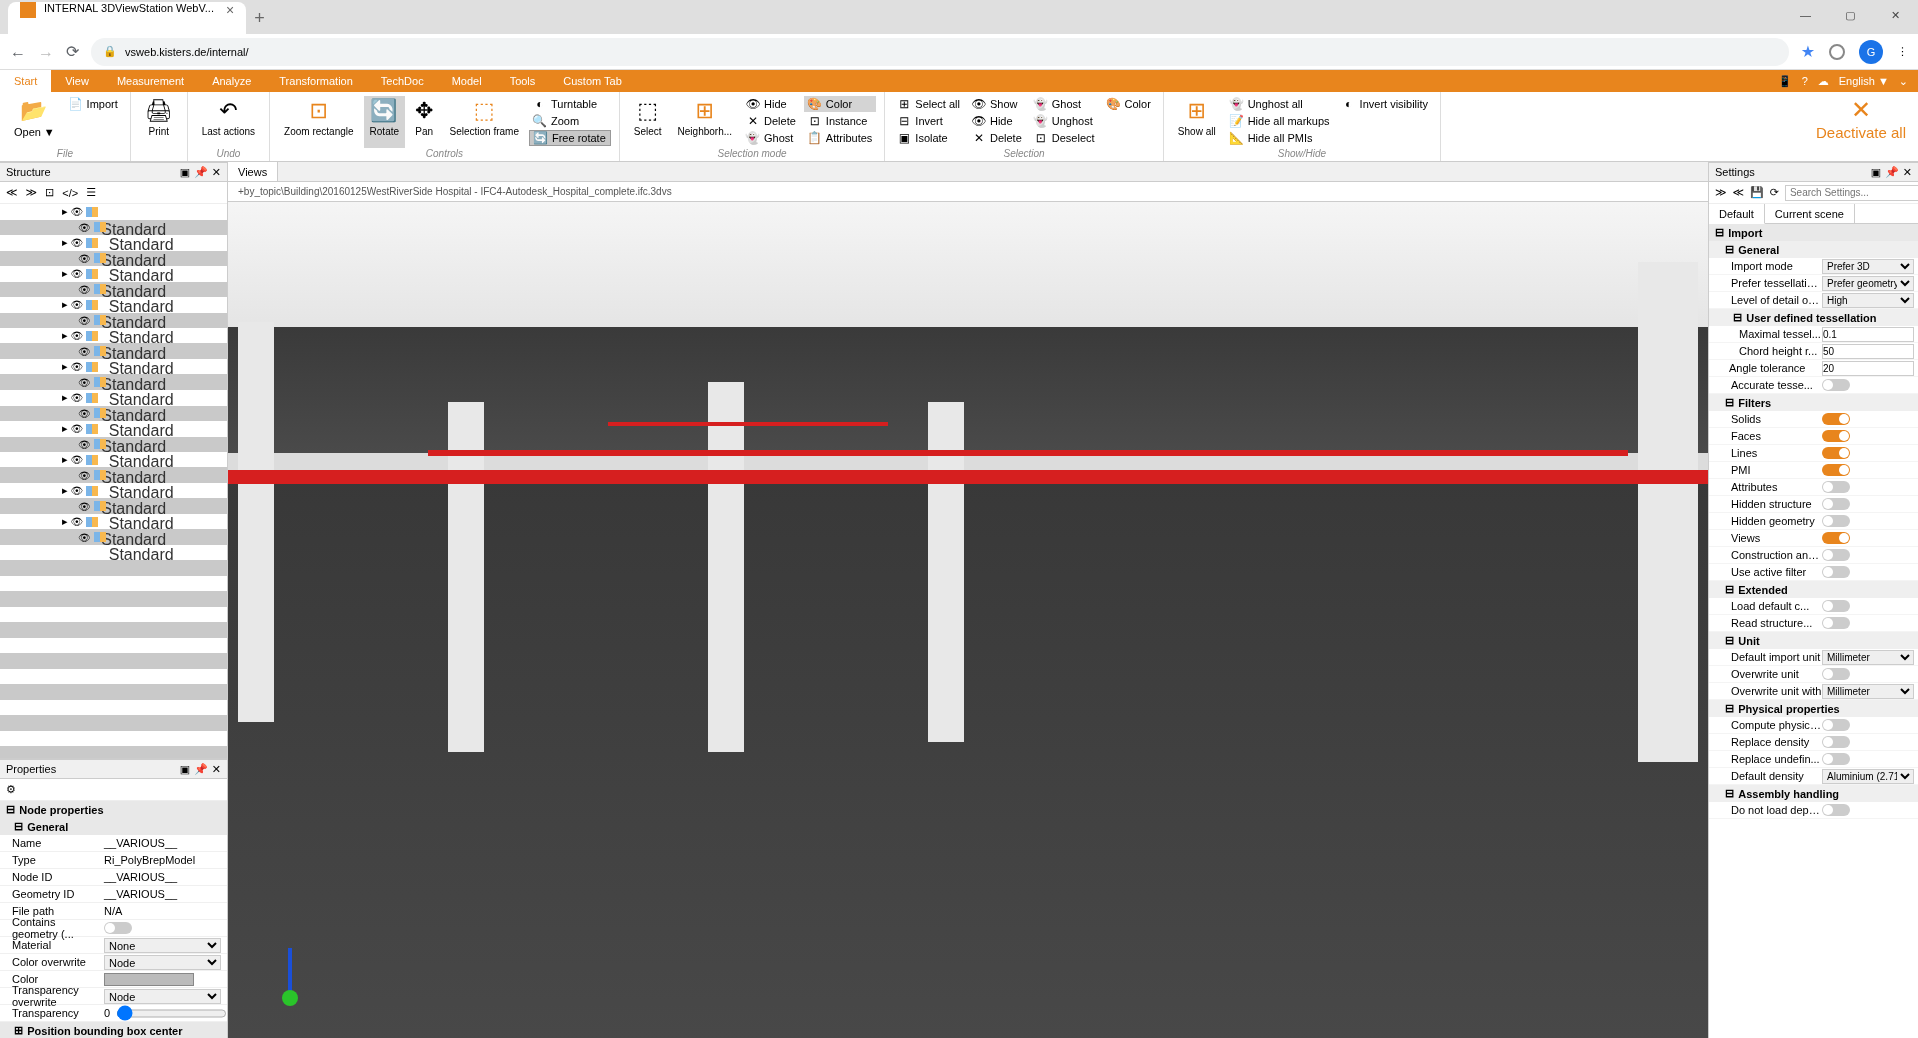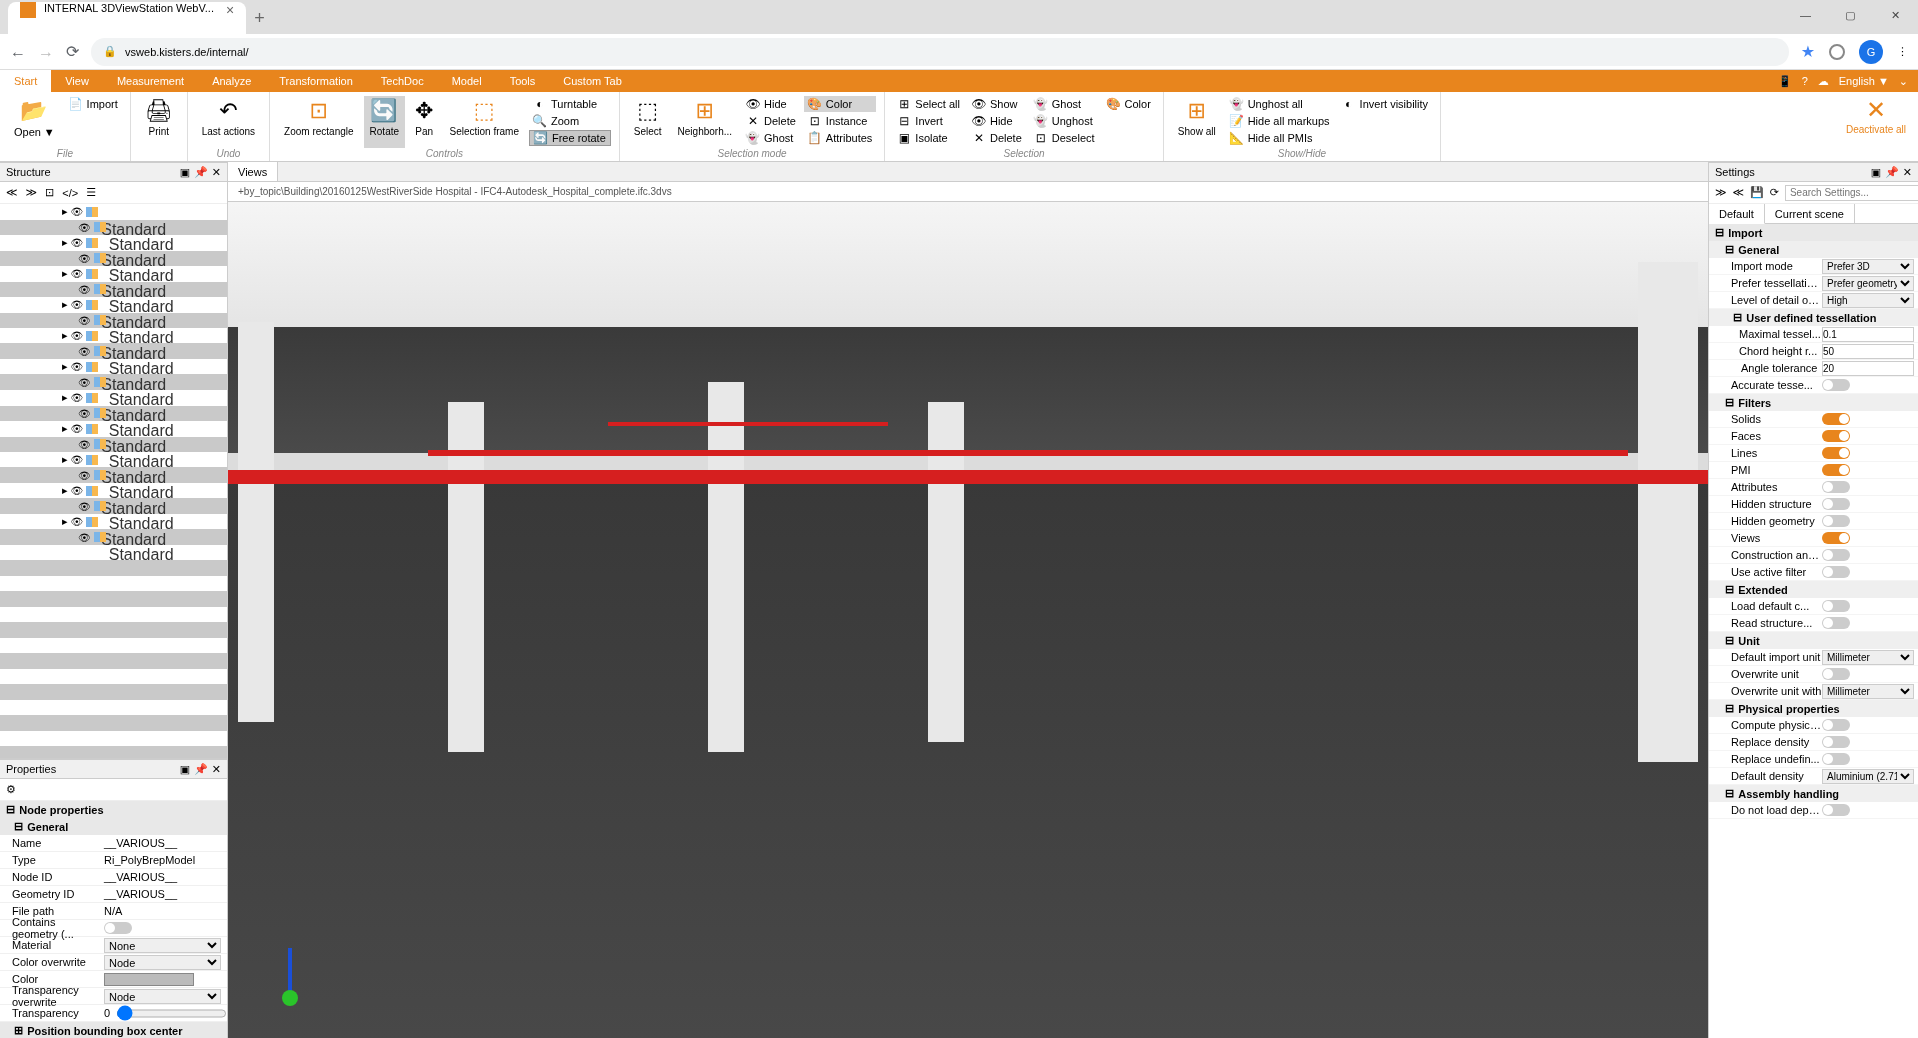--- a/index.html
+++ b/index.html
@@ -327,21 +327,21 @@
             <span class="icon">◐</span>
             <span>Invert visibility</span>
           </div>
       </div>
     </div>
     <div class="ribbon-group-label">Show/Hide</div>
   </div>
   <div class="ribbon-spacer"></div>
   <div class="deactivate">
     <span style="font-size:24px">✕</span>
-    <span style="font-size:10px;text-align:center">Deactivate all</span>
+    <span style="font-size:15px;text-align:center">Deactivate all</span>
   </div>
 </div>
 
 <div class="main-area">
 
   <div class="left-panels">
     <div class="panel-header">
       <span class="title">Structure</span>
       <div class="actions">
         <span>▣</span>
@@ -625,21 +625,21 @@
             <input value="0.1" style="">
           </div>
         </div>
       <div class="set-row">
           <div class="set-label" style="padding-left:30px">Chord height r...</div>
           <div class="set-control">
             <input value="50" style="">
           </div>
         </div>
       <div class="set-row">
-          <div class="set-label" style="padding-left:32px">Angle tolerance</div>
+          <div class="set-label" style="padding-left:20px">Angle tolerance</div>
           <div class="set-control">
             <input value="20" style="">
           </div>
         </div>
       <div class="set-row">
           <div class="set-label" style="">Accurate tesse...</div>
           <div class="set-control">
             <div class="toggle-sw"></div>
           </div>
         </div>

